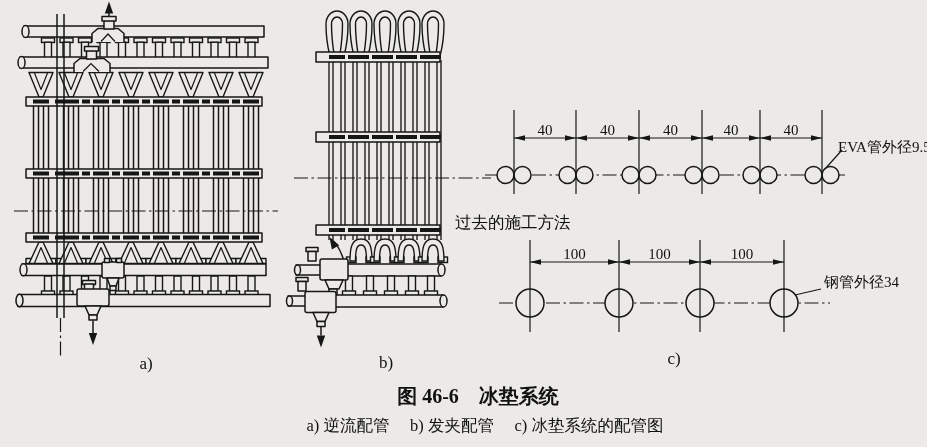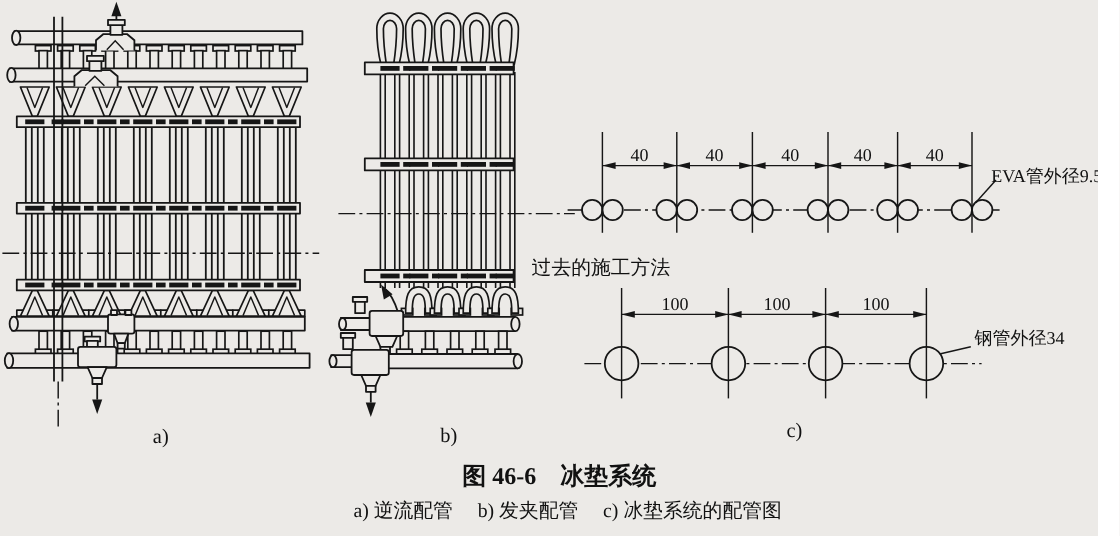--- a/index.html
+++ b/index.html
@@ -1,16 +1,16 @@
 <!DOCTYPE html>
 <html><head>
 <meta charset="utf-8">
 <style>
   html,body{margin:0;padding:0;}
-  .page{position:relative;width:915px;height:447px;background:#eceae7;overflow:hidden;}
+  .page{position:relative;width:915px;height:447px;background:#eceae7;overflow:hidden;padding-left:12px;}
   svg{display:block;}
   .f{fill:#eceae7;stroke:#161616;stroke-width:1.5;stroke-linejoin:round;}
   .s{fill:none;stroke:#161616;stroke-width:1.5;}
   .s12{fill:none;stroke:#161616;stroke-width:1.2;}
   .ch{fill:none;stroke:#161616;stroke-width:1.2;stroke-dasharray:14 3.5 2.5 3.5;}
   .t15{font:15px "Liberation Serif",serif;fill:#111;}
   .t16{font:16.5px "Liberation Serif",serif;fill:#111;}
   .t17{font:17px "Liberation Serif",serif;fill:#111;}
   .t20{font:bold 20px "Liberation Serif",serif;fill:#111;}
 </style>

